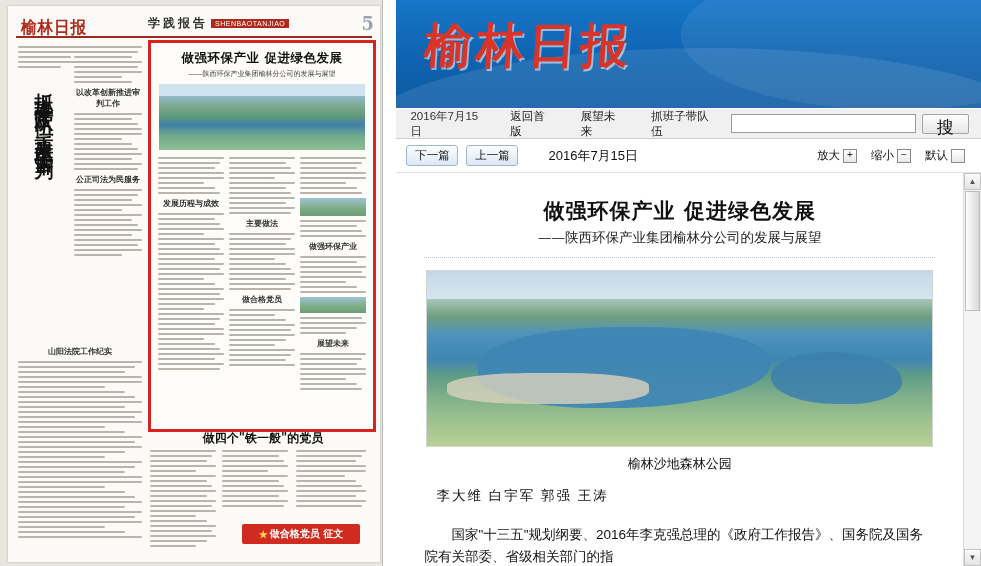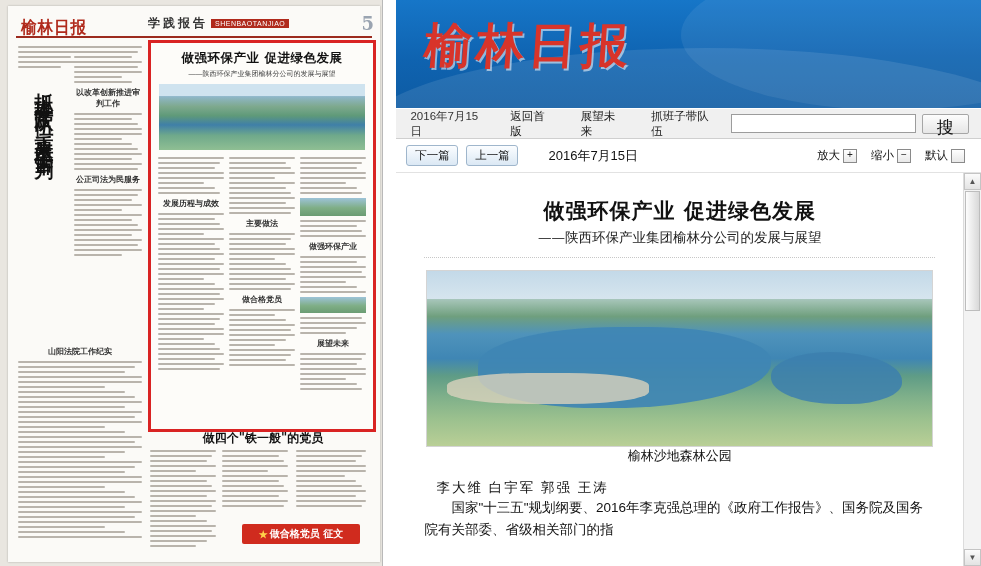--- a/index.html
+++ b/index.html
@@ -429,26 +429,26 @@
   .art-photo .sky {
     position: absolute;
     left: 0; top: 0; right: 0;
     height: 16%;
     background: linear-gradient(#c3d9e8, #d6e5ee);
   }
   .art-caption {
     text-align: center;
     font-size: 13px;
     color: #111;
-    margin: 0 0 14px;
+    margin: 8px 0 14px;
   }
   .art-authors {
     font-size: 13.5px;
     color: #111;
-    margin: 6px 0 0 12px;
+    margin: 6px 0 19px 12px;
     letter-spacing: 2px;
   }
   .art-para {
     font-size: 13.5px;
     color: #111;
     line-height: 22px;
     text-indent: 2em;
     margin: 0;
   }
 

